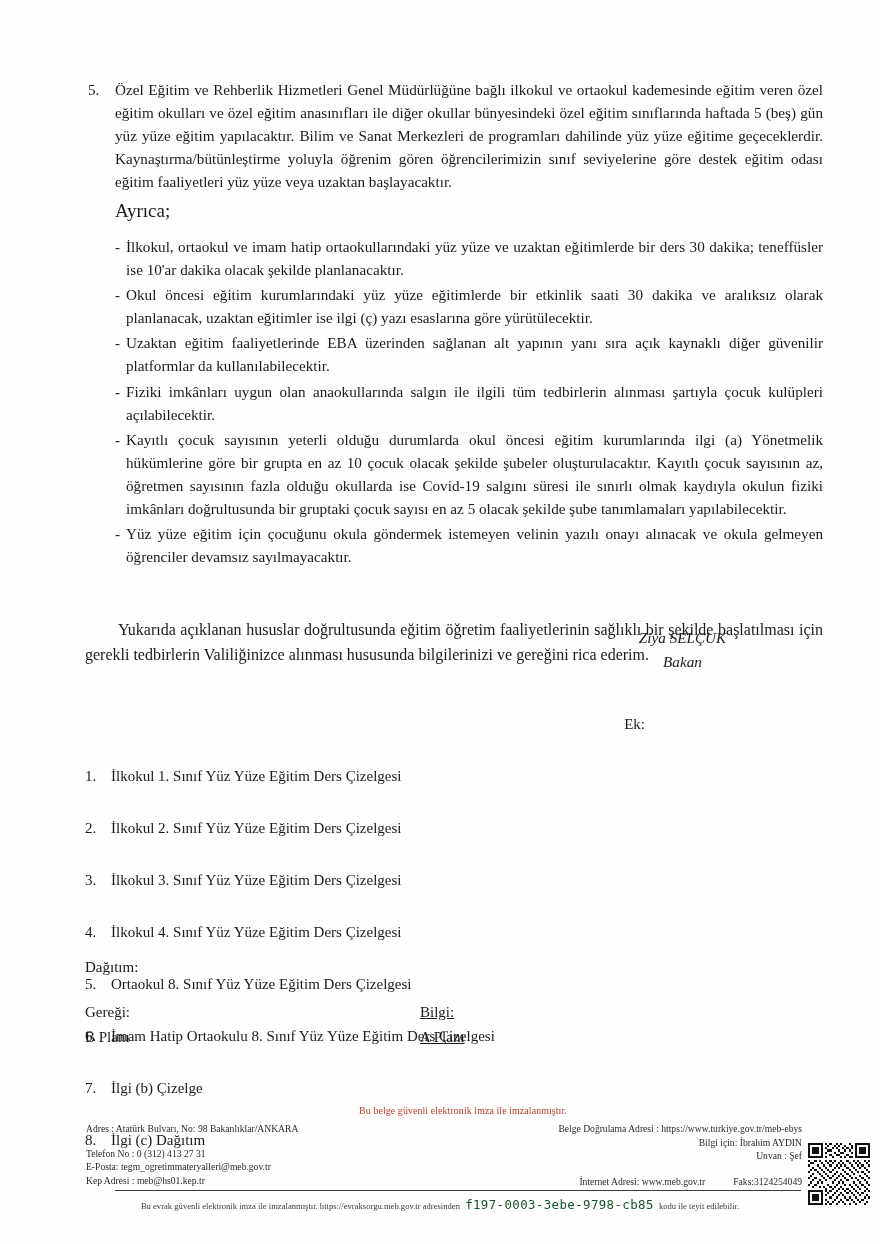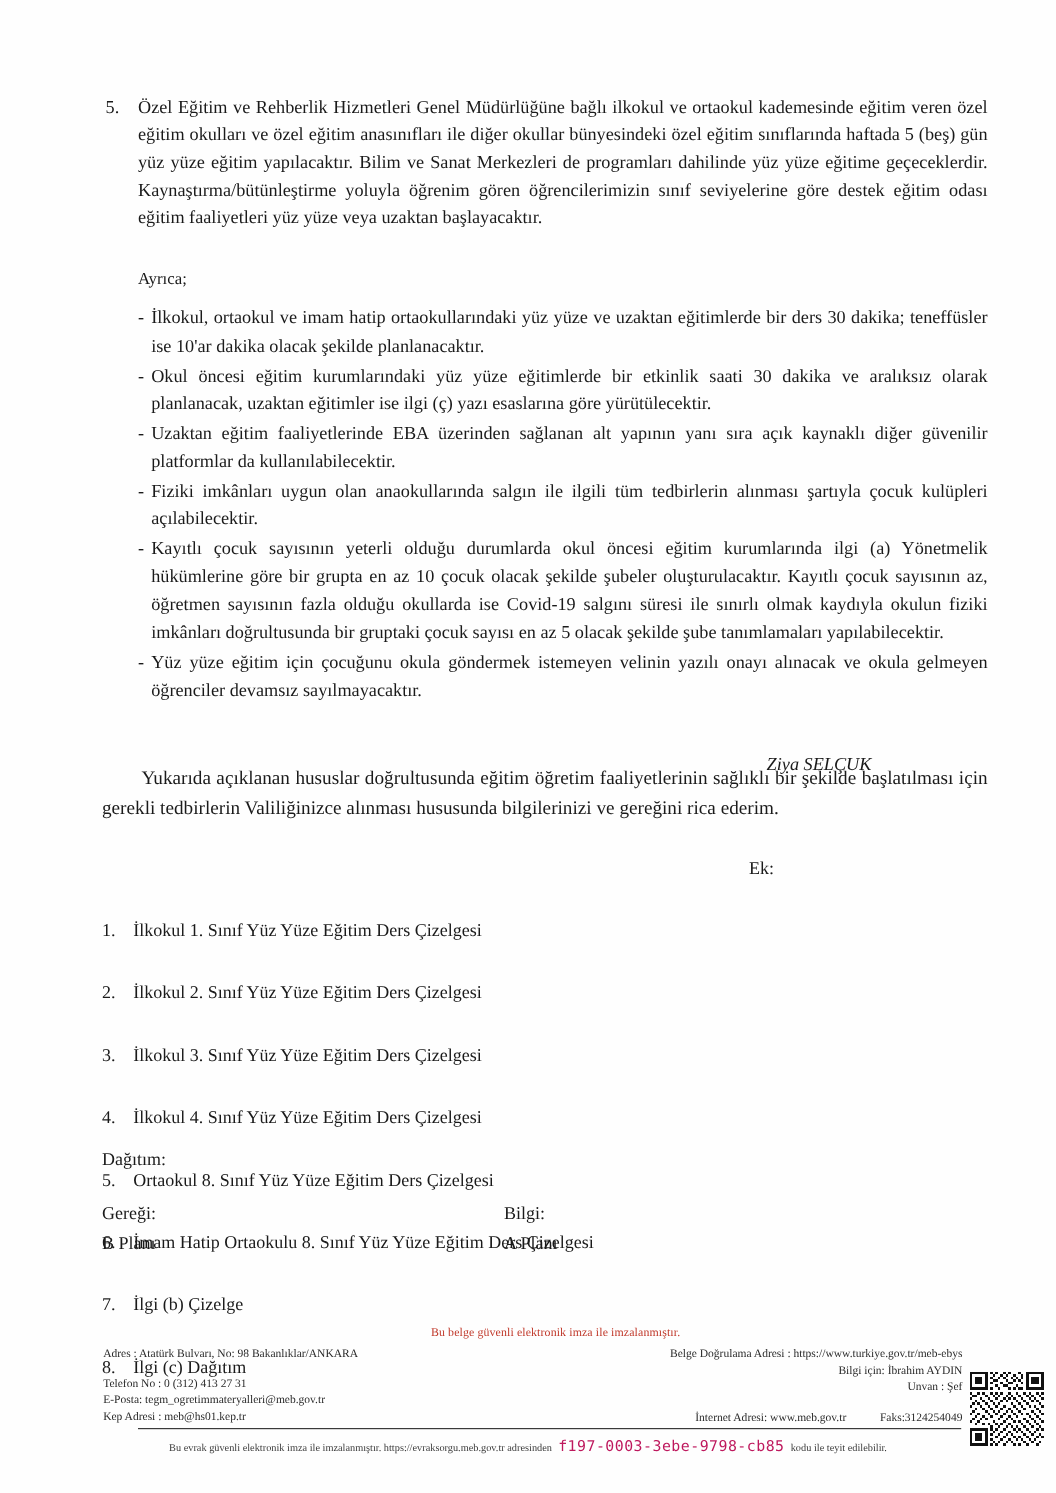--- a/index.html
+++ b/index.html
@@ -43,23 +43,23 @@
     text-align: left;
     padding-left: 3px;
     box-sizing: border-box;
   }
   .numbered-item .content {
     flex: 1 1 auto;
     text-align: justify;
   }
 
   .ayrica {
-    margin-top: 30px;
+    margin-top: 4px;
     margin-left: 30px;
-    font-size: 14px;
+    font-size: 19px;
     line-height: 1.5;
   }
 
   .dash-list {
     margin-top: 9px;
     margin-left: 30px;
   }
   .dash-item {
     display: flex;
     align-items: flex-start;
@@ -123,21 +123,21 @@
     top: 955px;
     width: 600px;
     font-size: 15px;
   }
   .dagitim .dag-title { line-height: 1.65; }
   .dag-cols {
     display: flex;
     margin-top: 20px;
   }
   .dag-col-left { flex: 0 0 335px; }
-  .dag-col-right { flex: 1 1 auto; }
+  .dag-col-right { flex: 1 1 auto; text-decoration: underline; }
   .dag-cols div > div { line-height: 1.65; }
 
   
   .footer {
     position: absolute;
     left: 0;
     top: 1104px;
     width: 880px;
     height: 140px;
     font-size: 9.6px;
@@ -188,21 +188,21 @@
     top: 92px;
     width: 880px;
     text-align: center;
     font-size: 8.6px;
     color: #3a3a3a;
   }
   .verify-code {
     font-family: "DejaVu Sans Mono", "Liberation Mono", monospace;
     font-size: 12.4px;
     letter-spacing: .4px;
-    color: #be185d;
+    color: #14532d;
     padding: 0 3px;
   }
   .qr {
     position: absolute;
     left: 808px;
     top: 1143px;
     width: 62px;
     height: 62px;
   }
 </style>
@@ -252,20 +252,21 @@
         <span class="dtext">Yüz yüze eğitim için çocuğunu okula göndermek istemeyen velinin yazılı onayı alınacak ve okula gelmeyen öğrenciler devamsız sayılmayacaktır.</span>
       </div>
 
     </div>
 
     <div class="closing-para">Yukarıda açıklanan hususlar doğrultusunda eğitim öğretim faaliyetlerinin sağlıklı bir şekilde başlatılması için gerekli tedbirlerin Valiliğinizce alınması hususunda bilgilerinizi ve gereğini rica ederim.</div>
   </div>
 
   <div class="signature">
     <div>Ziya SELÇUK</div>
+    <div>Bakan</div>
   </div>
 
   <div class="ek-block">
     <div class="ek-title">Ek:</div>
 
     <div class="ek-row">
       <span class="ek-num">1.</span>
       <span class="ek-label">İlkokul 1. Sınıf Yüz Yüze Eğitim Ders Çizelgesi</span>
     </div>
     <div class="ek-row">

